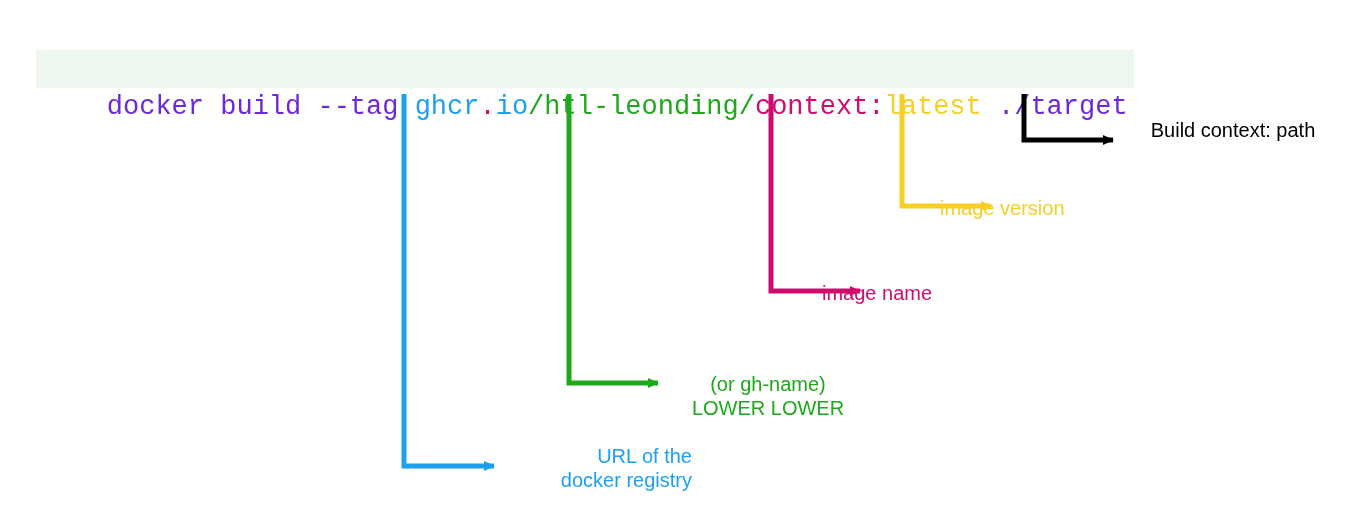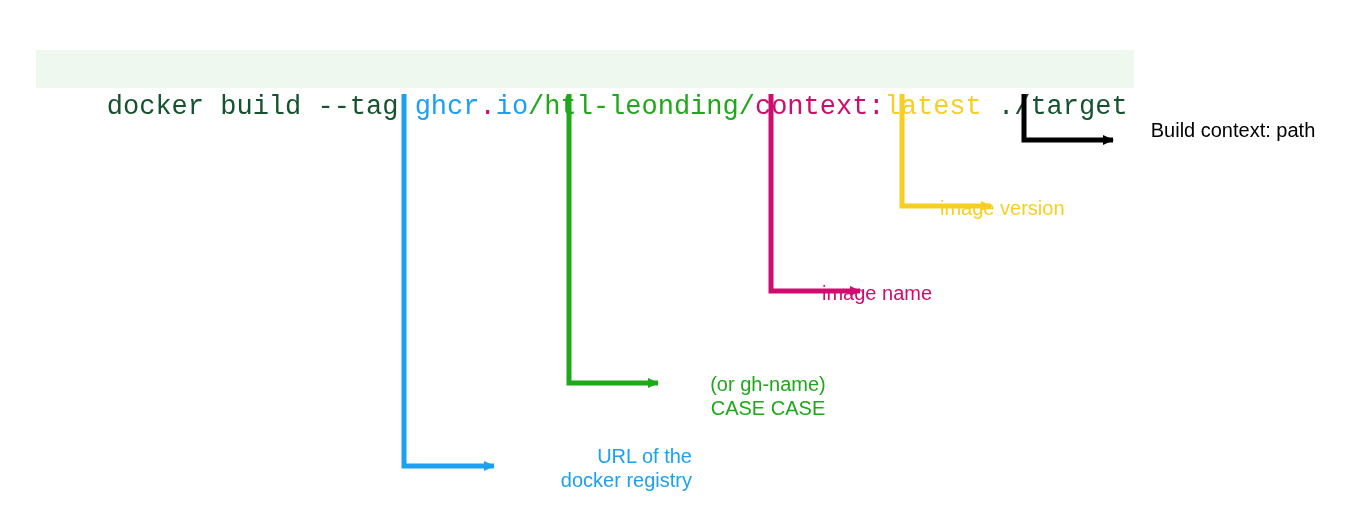--- a/index.html
+++ b/index.html
@@ -22,21 +22,21 @@
     height: 38px;
     line-height: 38px;
     padding: 0 6px 0 6px;
     font-family: "Courier New", Courier, monospace;
     font-size: 27px;
     background: #eef8ee;
     white-space: pre;
     letter-spacing: 0px;
   }
   .command-box span { white-space: pre; }
-  .c-plain { color: #14532d; }
+  .c-plain { color: #6d28d9; }
   .c-blue  { color: #1ea0f0; }
   .c-green { color: #1ea81a; }
   .c-pink  { color: #cf0d6e; }
   .c-gold  { color: #f7cf24; }
 
   svg.overlay {
     position: absolute;
     left: 0; top: 0;
     width: 1354px;
     height: 513px;
@@ -103,21 +103,21 @@
     <span>image version</span>
   </div>
 
   <div class="label pink" style="left:822px; top:281px; width:160px; text-align:left;">
     <span>image name</span>
   </div>
 
   <div class="label green" style="left:668px; top:348px; width:200px; text-align:center;">
     <br>
     <span>(or gh-name)</span><br>
-    <span>CASE CASE</span>
+    <span>LOWER LOWER</span>
   </div>
 
   <div class="label blue" style="left:492px; top:444px; width:200px; text-align:right;">
     <span>URL of the</span><br>
     <span>docker registry</span>
   </div>
 
 </div>
 
 </body></html>

